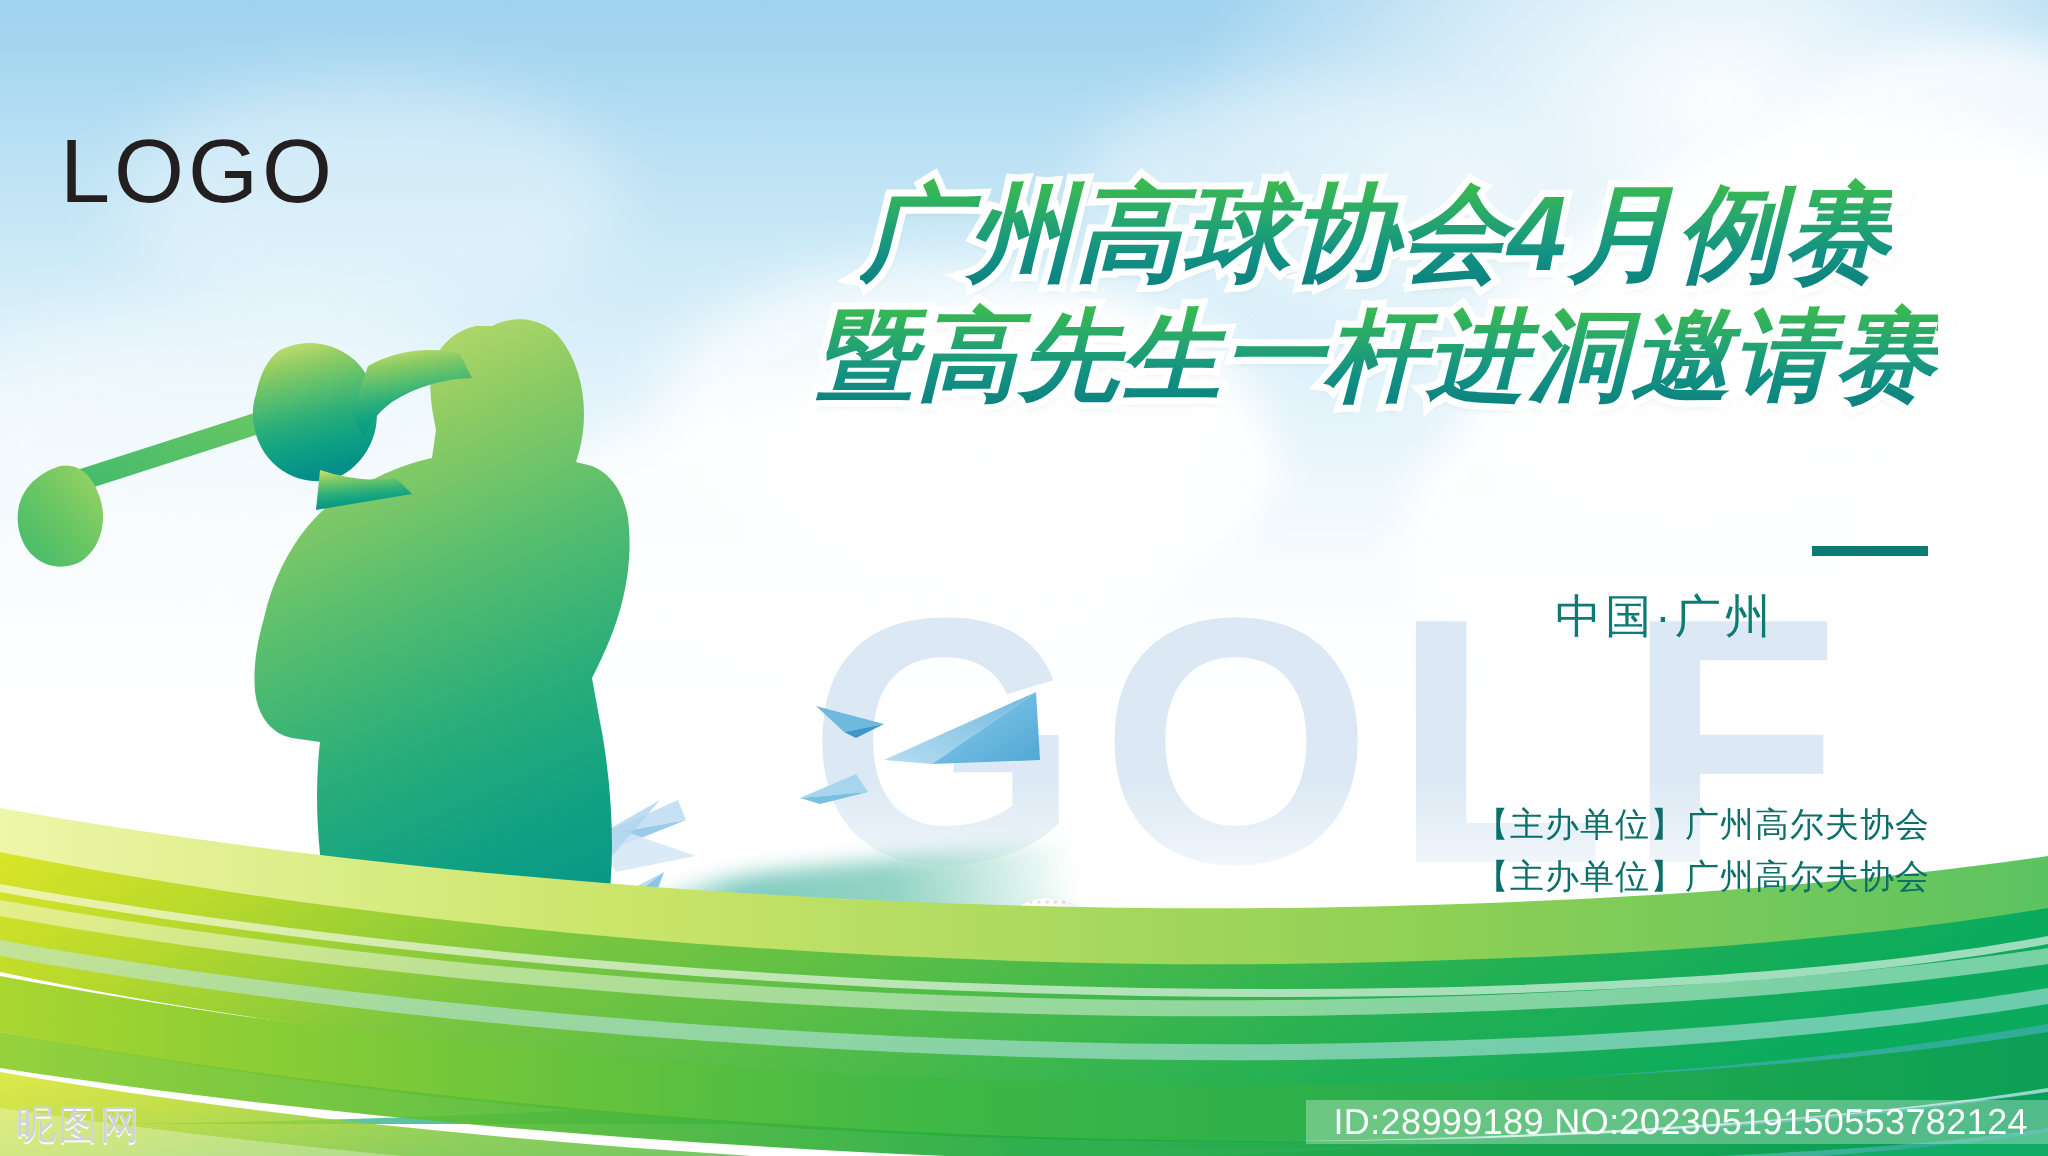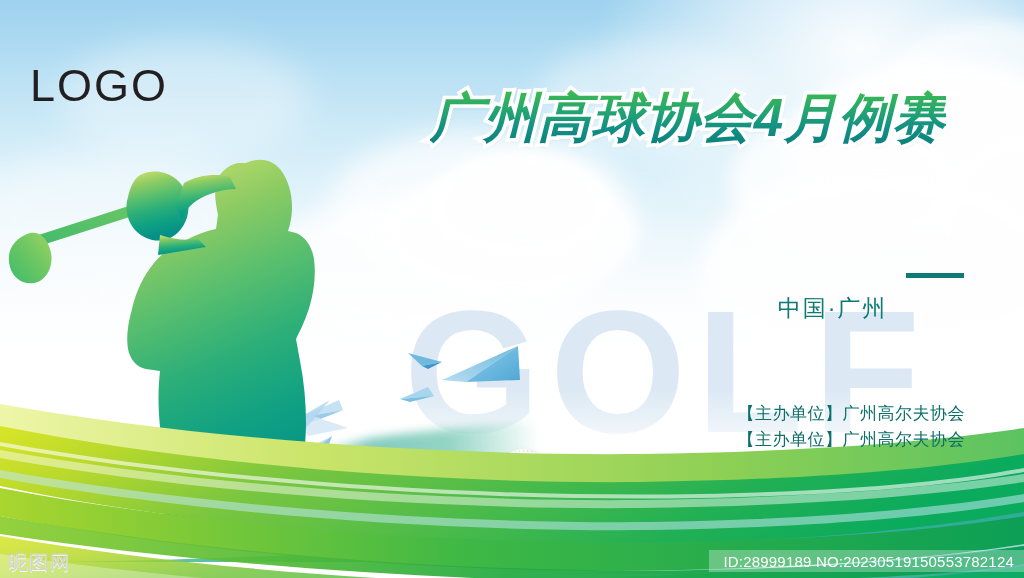--- a/index.html
+++ b/index.html
@@ -161,21 +161,21 @@
     color:#c9cdd2;font-size:19px;letter-spacing:.5px;
     text-shadow:0 1px 0 rgba(255,255,255,.9);
     font-family:"Liberation Sans","DejaVu Sans",sans-serif;
     flex-direction:column;
   }
   .wm-cn{font-size:20px;color:#cfd3d7;letter-spacing:1px;}
   .wm-id{
     position:absolute;right:0px;top:550px;height:22px;
     display:flex;align-items:center;padding:0 10px 0 14px;
     background:rgba(255,255,255,.30);
-    color:#ffffff;font-size:15px;letter-spacing:.2px;
+    color:#ffffff;font-size:18px;letter-spacing:.2px;
     font-family:"Liberation Sans","DejaVu Sans",sans-serif;
   }
 </style>
 </head>
 <body>
 
 <div id="poster">
 
   <div class="sky"></div>
   <div class="sun-glow"></div>
@@ -387,20 +387,24 @@
              C 960,154 860,165 700,168 C 460,172 200,152 0,116 Z" fill="#ffffff" opacity=".6"></path>
   </svg>
 
   <div class="logo">LOGO</div>
 
   <div class="title-block">
     <div class="tline l1">
       <span class="stroke">广州高球协会4月例赛</span>
       <span class="fill">广州高球协会4月例赛</span>
     </div>
+    <div class="tline l2">
+      <span class="stroke">暨高先生一杆进洞邀请赛</span>
+      <span class="fill">暨高先生一杆进洞邀请赛</span>
+    </div>
   </div>
 
   <div class="divider"></div>
   <div class="location">中国·广州</div>
 
   <div class="sponsors">
     <div>【主办单位】广州高尔夫协会</div>
     <div>【主办单位】广州高尔夫协会</div>
   </div>
 

